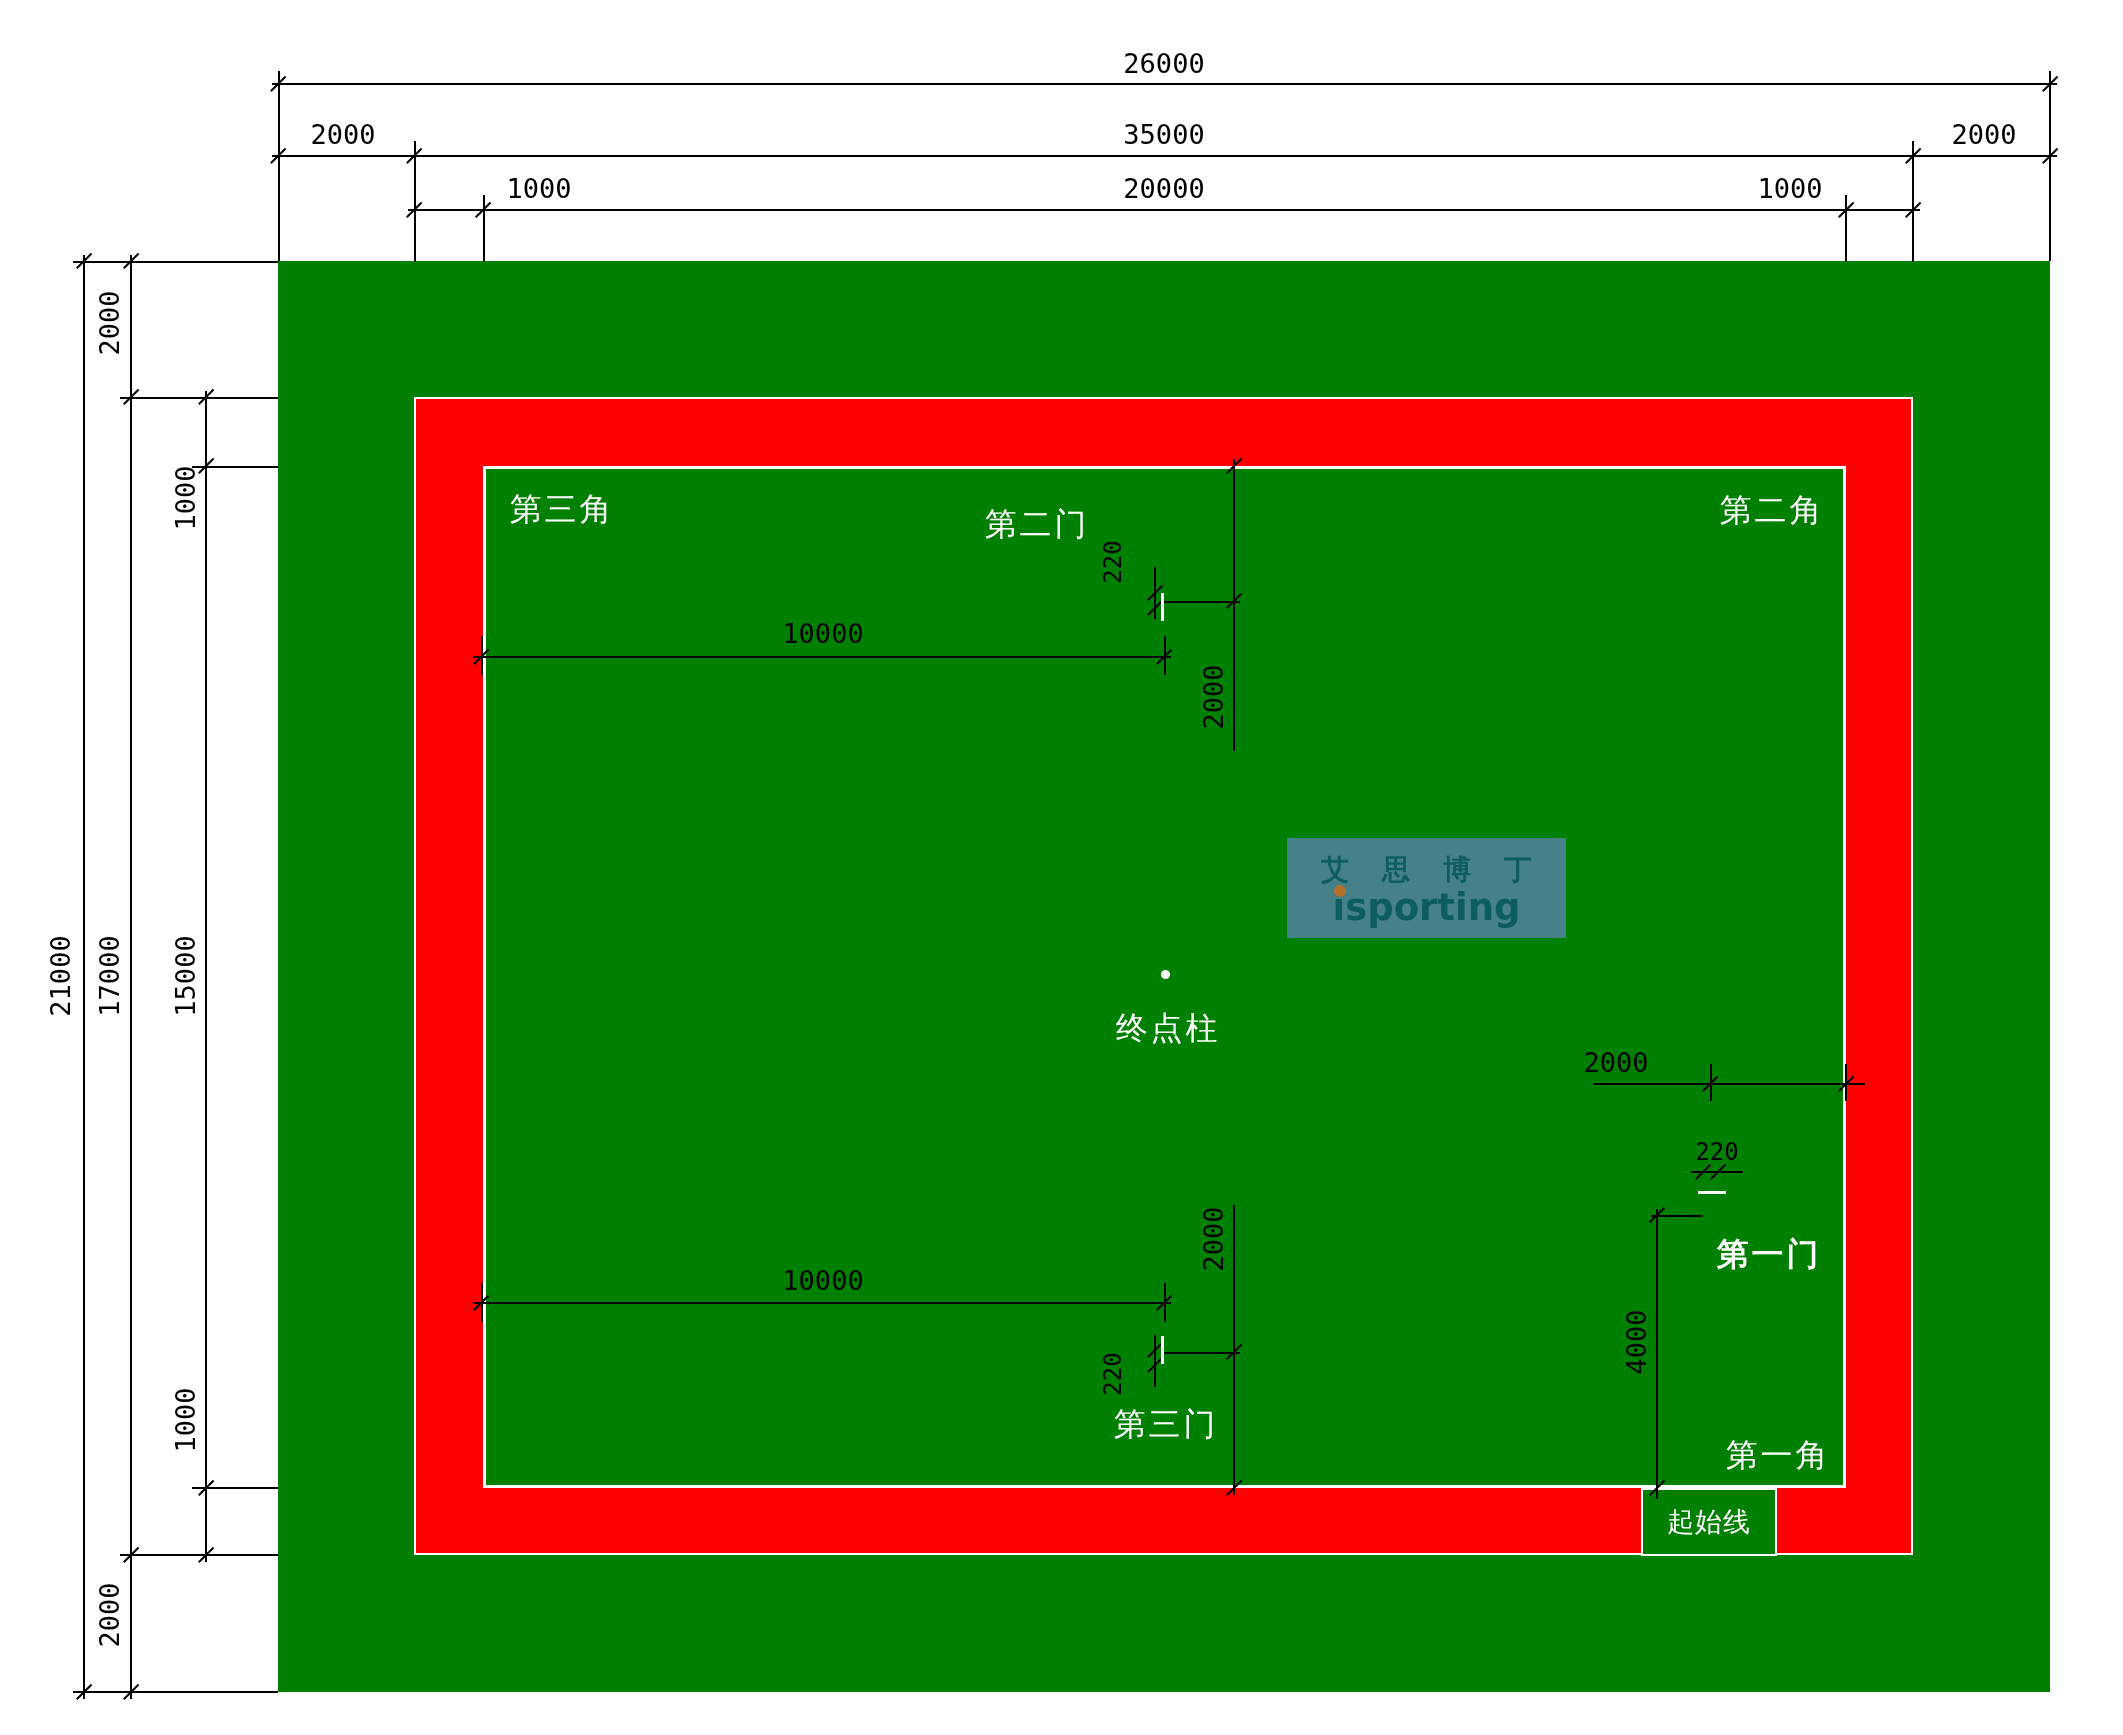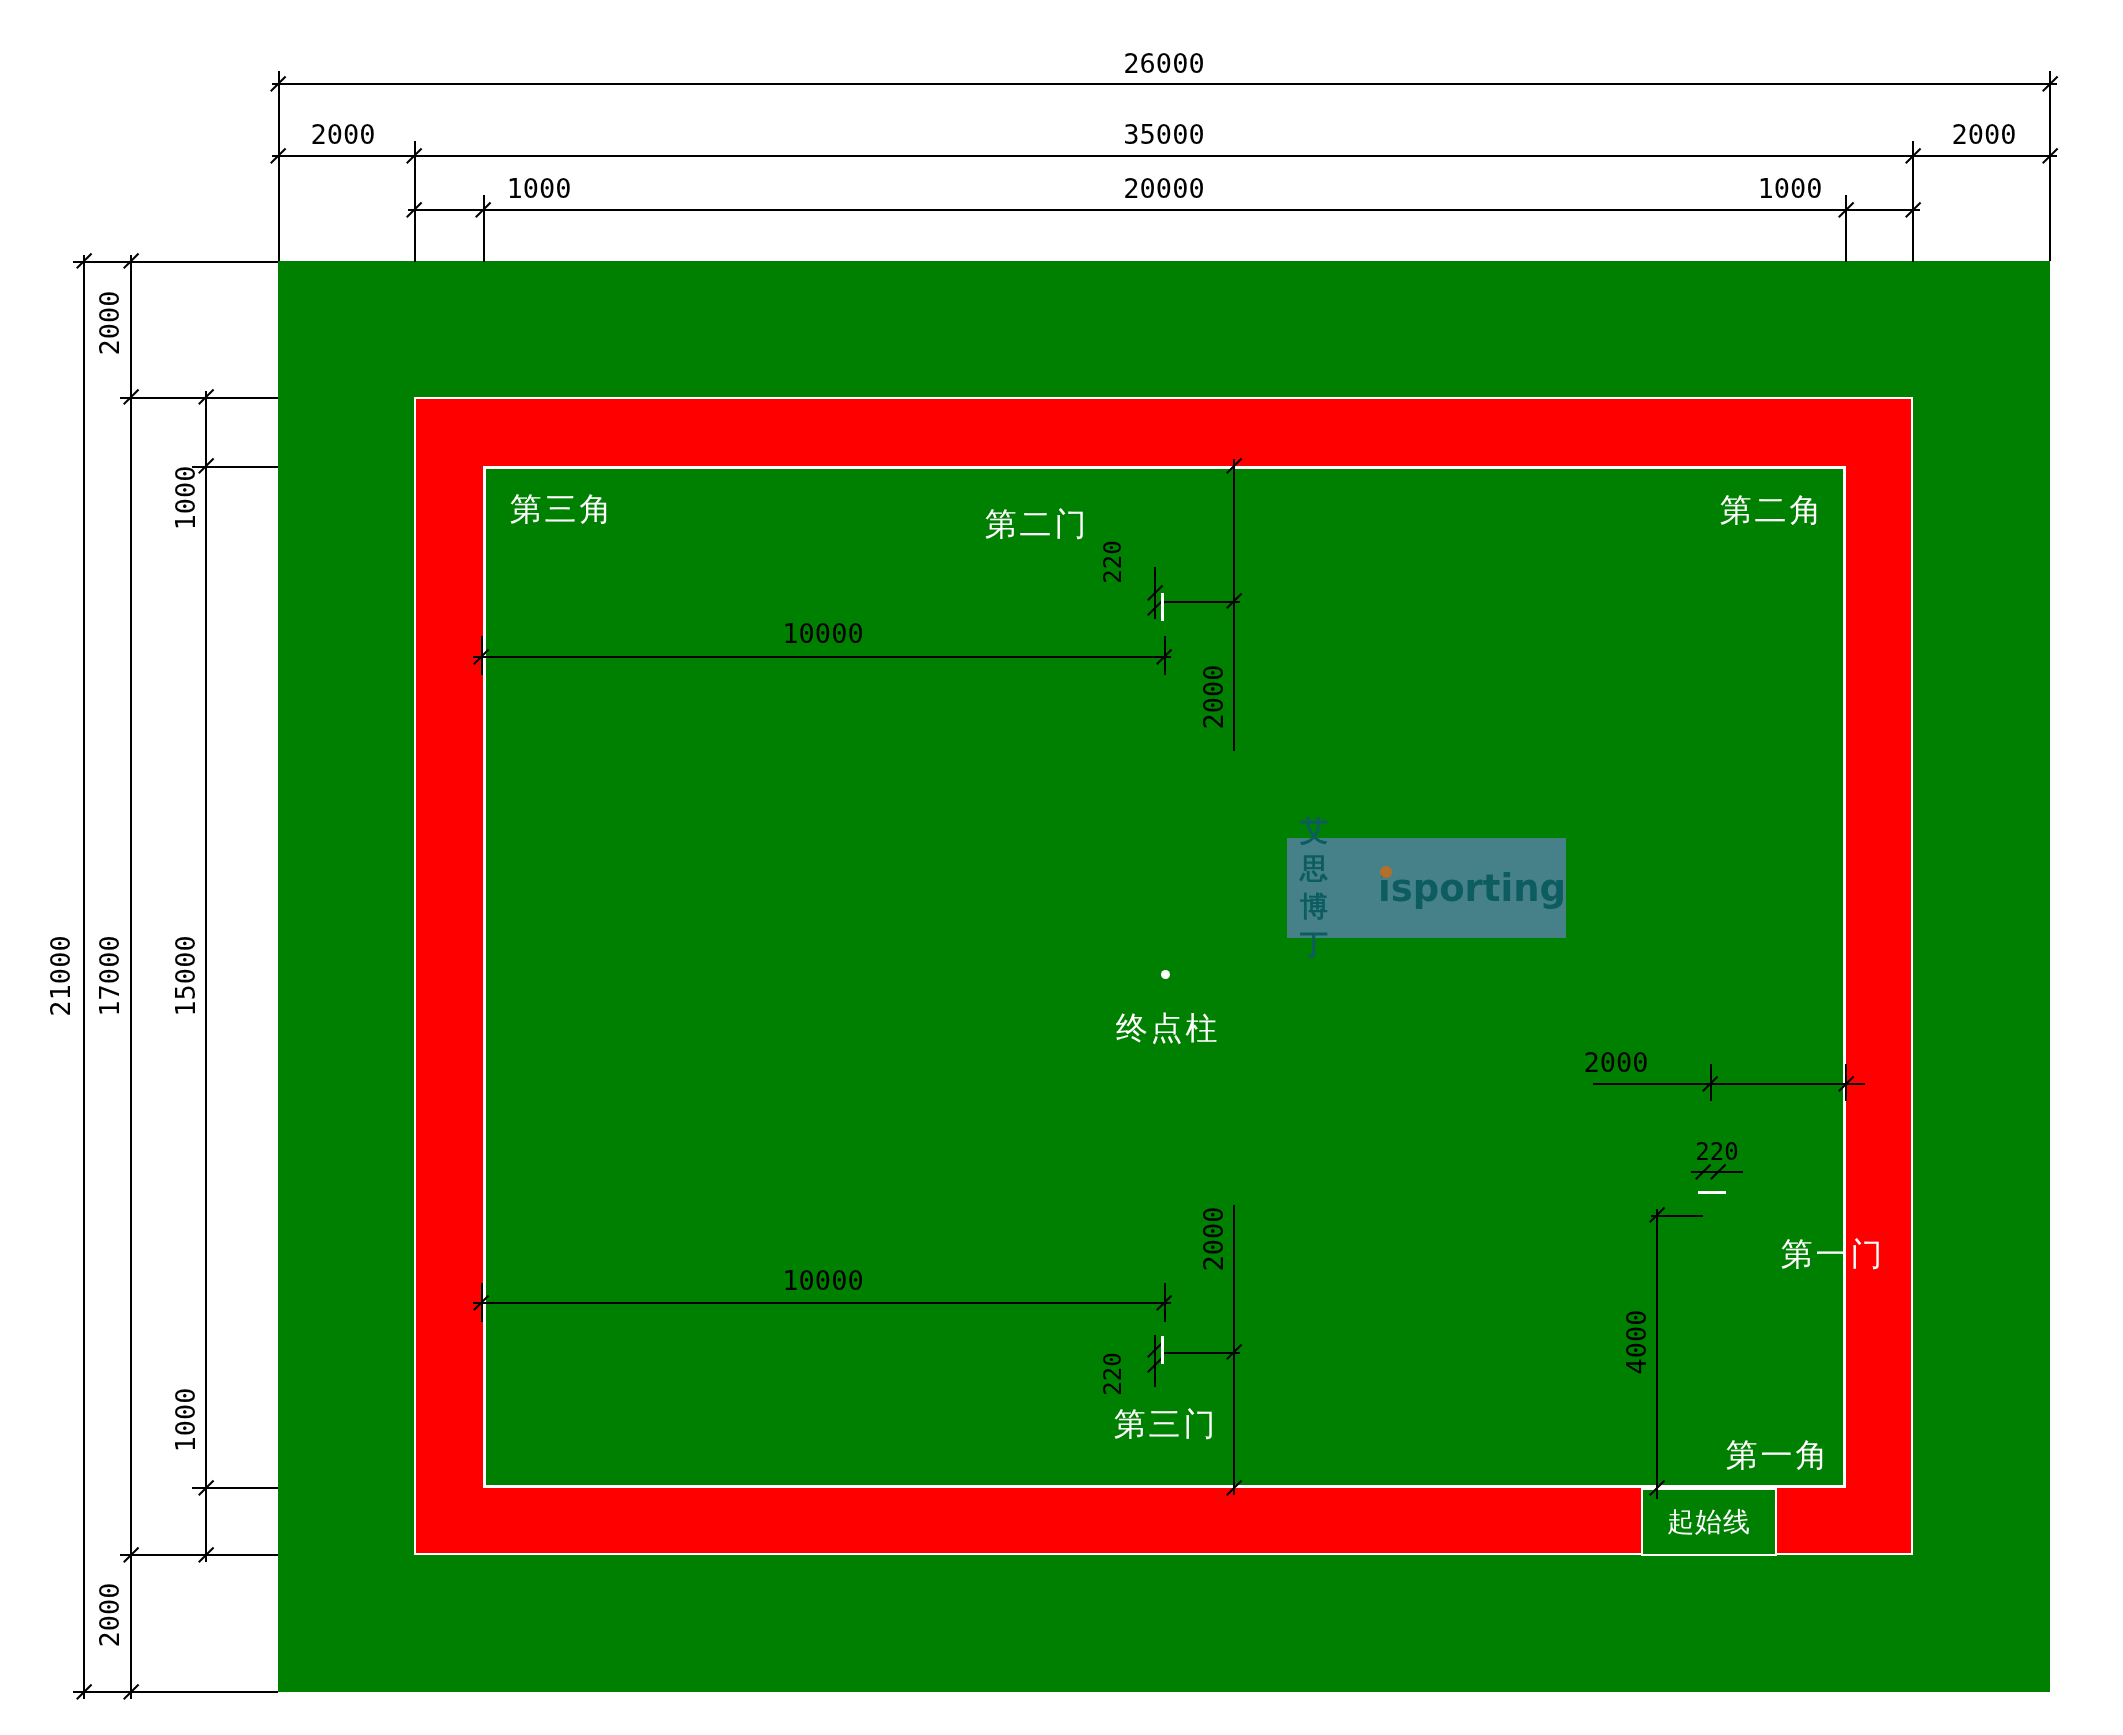--- a/index.html
+++ b/index.html
@@ -19,21 +19,21 @@
   .cjk{position:absolute;transform:translate(-50%,-50%);font-size:32px;letter-spacing:2.8px;
        color:var(--line_white,#fff);font-family:"Liberation Serif","DejaVu Serif",serif;white-space:nowrap;}
   .field{background:var(--field_green,#008000);}
   .track{background:var(--track_red,#fe0000);border:2.8px solid var(--line_white,#fff);box-sizing:border-box;}
   .inner{background:var(--field_green,#008000);border:3.7px solid var(--line_white,#fff);box-sizing:border-box;}
   .startbox{background:var(--field_green,#008000);border:2.8px solid var(--line_white,#fff);box-sizing:border-box;
             display:flex;align-items:center;justify-content:center;}
   .startbox .cjk{position:static;transform:none;font-size:27px;letter-spacing:0.9px;font-family:Liberation Mono, monospace;}
   .pole{position:absolute;width:9.4px;height:9.4px;border-radius:50%;background:var(--line_white,#fff);}
   .watermark{position:absolute;left:1287px;top:838px;width:279px;height:100px;background:var(--wm_bg,#4d8295);
-             opacity:.92;display:flex;flex-direction:row;align-items:center;justify-content:center;}
+             opacity:.92;display:flex;flex-direction:column;align-items:center;justify-content:center;}
   .wm-cn{font-family:"Liberation Serif","DejaVu Serif",serif;font-weight:bold;font-size:28px;
          letter-spacing:13px;color:var(--wm_text,#0f5b69);margin-left:13px;}
   .wm-en{position:relative;font-family:"DejaVu Sans","Liberation Sans",sans-serif;font-weight:bold;
          font-size:37px;color:var(--wm_text,#0f5b69);line-height:1;}
   .wm-ball{position:absolute;left:1.9px;top:-3.7px;width:12px;height:12px;border-radius:50%;
            background:var(--ball_orange,#c26f2f);}
 </style>
 </head>
 <body>
 
@@ -162,21 +162,21 @@
   <span class="tk" style="left:1657px;top:1215px;"></span>
   <span class="tk" style="left:1657px;top:1488px;"></span>
   <span class="dim v" style="left:1636px;top:1342px;">4000</span>
 
   <div class="pole" style="left:1161px;top:970px;"></div>
 
   <span class="cjk" style="left:562px;top:510px;">第三角</span>
   <span class="cjk" style="left:1037px;top:525px;">第二门</span>
   <span class="cjk" style="left:1772px;top:511px;">第二角</span>
   <span class="cjk" style="left:1168px;top:1029px;">终点柱</span>
-  <span class="cjk" style="left:1833px;top:1255px;">第一门</span>
+  <span class="cjk" style="left:1769px;top:1255px;font-weight:bold;">第一门</span>
   <span class="cjk" style="left:1166px;top:1425px;">第三门</span>
   <span class="cjk" style="left:1778px;top:1456px;">第一角</span>
 
   <div class="watermark">
     <div class="wm-cn">艾 思 博 丁</div>
     <div class="wm-en">
       <span class="wm-ball"></span><span>i</span><span>sporting</span>
     </div>
   </div>
 

